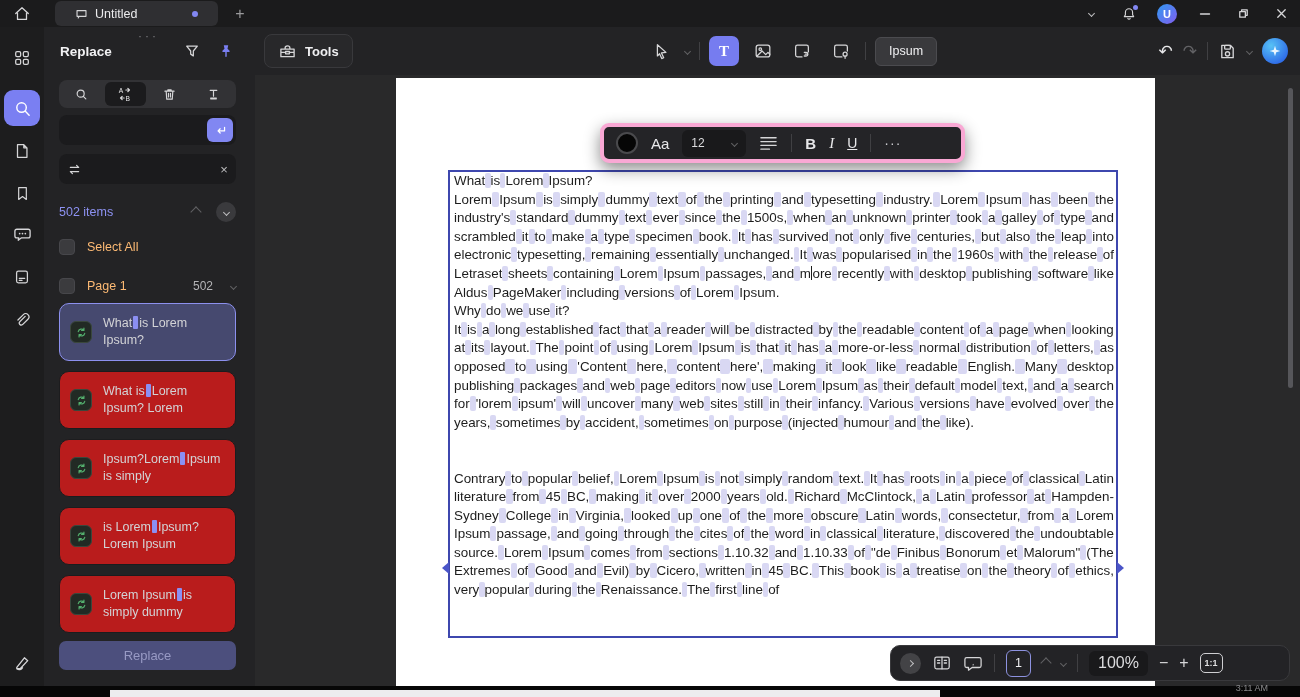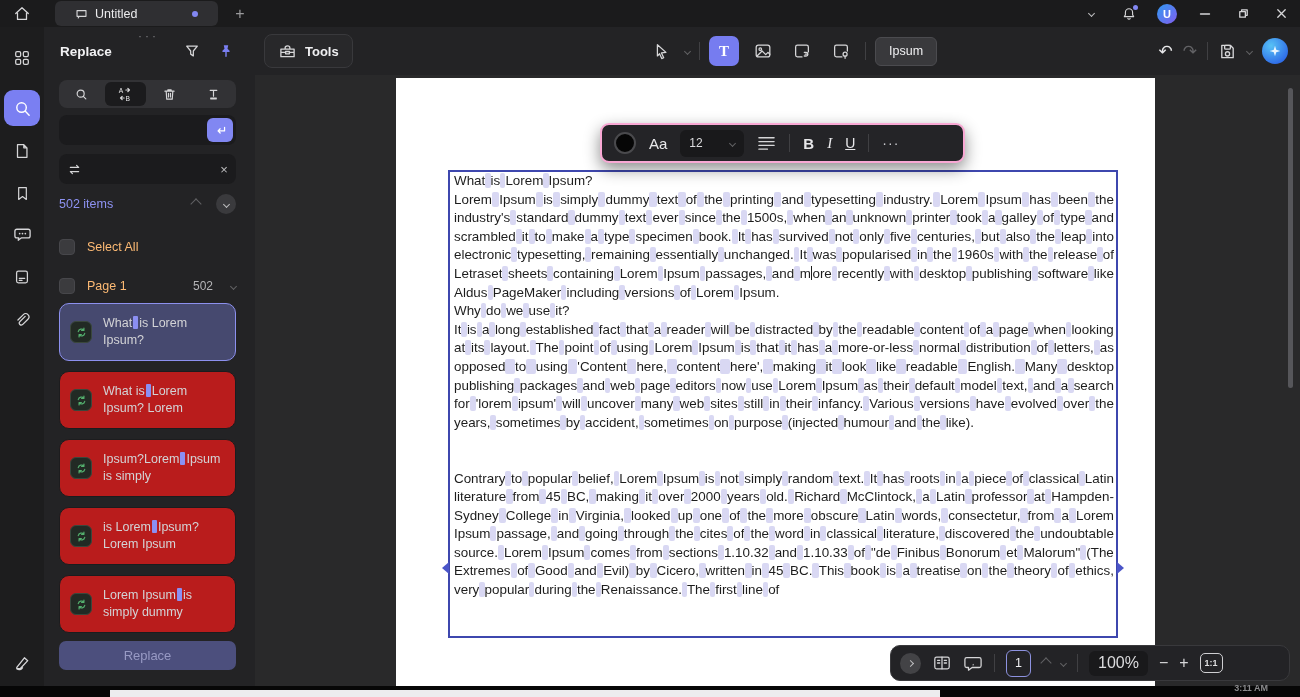--- a/index.html
+++ b/index.html
@@ -55,21 +55,21 @@
   
   .panel { position:absolute; left:44px; top:75px; width:211px; height:611px; background:#232325; z-index:9; }
   .seg { position:absolute; left:15px; top:5px; width:177px; height:28px; background:#323235; border-radius:8px; display:flex; }
   .seg-cell { flex:1; display:flex; align-items:center; justify-content:center; border-radius:6px; margin:2px; }
   .seg-cell.active { background:#1b1b1d; }
   .field { position:absolute; left:15px; width:177px; height:30px; background:#1b1b1d; border-radius:8px; display:flex; align-items:center; }
   .field input { flex:1; background:transparent; border:none; outline:none; color:#e6e6e6; font-size:12.5px; padding:0 8px; font-family:"Liberation Sans",sans-serif; min-width:0; }
   .enter-btn { width:26px; height:24px; margin-right:3px; background:#8187f2; border-radius:6px; display:flex; align-items:center; justify-content:center; }
   .x-btn { width:24px; height:24px; display:flex; align-items:center; justify-content:center; color:#bdbdbf; font-size:13px; }
   .swap-ico { margin-left:8px; }
-  .items-row { position:absolute; left:15px; top:118px; width:177px; height:22px; display:flex; align-items:center;justify-content:center; }
+  .items-row { position:absolute; left:15px; top:126px; width:177px; height:22px; display:flex; align-items:center;justify-content:center; }
   .items-count { font-size:12.5px; color:#8d92f2; flex:1; }
   .circle-btn { width:20px; height:20px; border-radius:50%; background:#3a3a3d; display:flex; align-items:center; justify-content:center; }
   .check-row { position:absolute; left:15px; width:177px; height:20px; display:flex; align-items:center; gap:12px; }
   .checkbox { width:16px; height:16px; border-radius:4px; background:#3b3b3e; border:1px solid #47474b; }
   .check-label { font-size:12.5px; color:#fdba74; flex:1; }
   .page-count { font-size:12px; color:#b4b4b7; margin-right:6px; }
   .results { position:absolute; left:15px; top:228px; width:177px; display:flex; flex-direction:column; gap:10px; }
   .result-item { background:#b91c1c; border:1.5px solid #1c1c1e; border-radius:10px; padding:11px 10px; display:flex; gap:11px; align-items:center; min-height:44px; }
   .result-item.selected { background:#46496f; border-color:#8c90ee; }
   .res-icon { width:22px; height:22px; border-radius:6px; background:#222a24; border:1px solid #3a473c; display:flex; align-items:center; justify-content:center; flex-shrink:0; }
@@ -83,21 +83,21 @@
   .para { min-height:18.6px; }
   .para.blank { height:18.6px; }
   .sp { background:#d9d8f3; border-radius:2px; }
   .caret { display:inline-block; width:1.5px; height:14px; background:#1d1d1d; vertical-align:-2px; }
   .text-frame { position:absolute; left:448px; top:170px; width:670px; height:468px; border:2px solid #3e47ae; z-index:3; pointer-events:none; }
   .frame-handle { position:absolute; width:0; height:0; border-top:6px solid transparent; border-bottom:6px solid transparent; }
   .frame-handle.left { left:-8px; top:390px; border-right:7px solid #4b55c8; }
   .frame-handle.right { right:-8px; top:390px; border-left:7px solid #4b55c8; }
 
   
-  .fmt-bar { position:absolute; left:600px; top:123px; width:365px; height:40px; background:#242427; border:2px solid #f9a8d4; border-radius:9px; z-index:6; display:flex; align-items:center; padding:0 12px; gap:13px; box-shadow:0 6px 16px rgba(0,0,0,.45); }
+  .fmt-bar { position:absolute; left:600px; top:123px; width:365px; height:40px; background:#242427; border:4px solid #f9a8d4; border-radius:9px; z-index:6; display:flex; align-items:center; padding:0 12px; gap:13px; box-shadow:0 6px 16px rgba(0,0,0,.45); }
   .swatch { width:22px; height:22px; border-radius:50%; background:#060606; border:2px solid #4a4a4d; }
   .fmt-aa { font-size:15px; color:#e8e8ea; }
   .size-box { width:64px; height:27px; background:#19191b; border-radius:6px; display:flex; align-items:center; padding:0 9px; }
   .size-val { flex:1; font-size:12px; color:#dcdcde; }
   .fmt-b { font-size:15px; font-weight:bold; color:#e8e8ea; }
   .fmt-i { font-size:15px; font-style:italic; font-family:"Liberation Serif",serif; color:#e8e8ea; }
   .fmt-u { font-size:14px; text-decoration:underline; color:#e8e8ea; }
   .fmt-more { font-size:14px; color:#cacace; letter-spacing:1px; }
 
   
@@ -106,21 +106,21 @@
   .page-box { width:25px; height:27px; border:1.5px solid #8d92e0; border-radius:6px; color:#f0f0f2; font-size:12.5px; display:flex; align-items:center; justify-content:center; }
   .zoom-pill { height:25px; padding:0 9px; background:#19191b; border-radius:6px; color:#dcdcde; font-size:16px; display:flex; align-items:center; }
   .pm { font-size:16px; color:#d8d8da; }
   .fit-box { height:20px; padding:0 4px; border:1.4px solid #cfcfd2; border-radius:5px; color:#dfdfe1; font-size:9px; font-weight:bold; display:flex; align-items:center; }
 
   .scroll-thumb { position:absolute; left:1288px; top:88px; width:5px; height:300px; background:#56565a; border-radius:3px; z-index:8; }
 
   
   .bottom-strip { position:absolute; left:0; top:686px; width:1300px; height:11px; background:#070707; z-index:25; }
   .strip-light { position:absolute; left:110px; top:4px; width:830px; height:7px; background:#ededee; }
-  .strip-time { position:absolute; right:32px; top:-3px; font-size:9px; color:#8a8a8c;font-weight:bold; }
+  .strip-time { position:absolute; right:32px; top:-3px; font-size:9px; color:#8a8a8c; }
 </style>
 </head>
 <body>
 
 <div id="app">
 
   <div class="titlebar">
     <div class="home-btn">
       <svg width="18" height="18" viewBox="0 0 20 20">
           <path class="ico" d="M3 9.5 L10 3 L17 9.5 M5 8.5 V16 h10 V8.5"></path>

